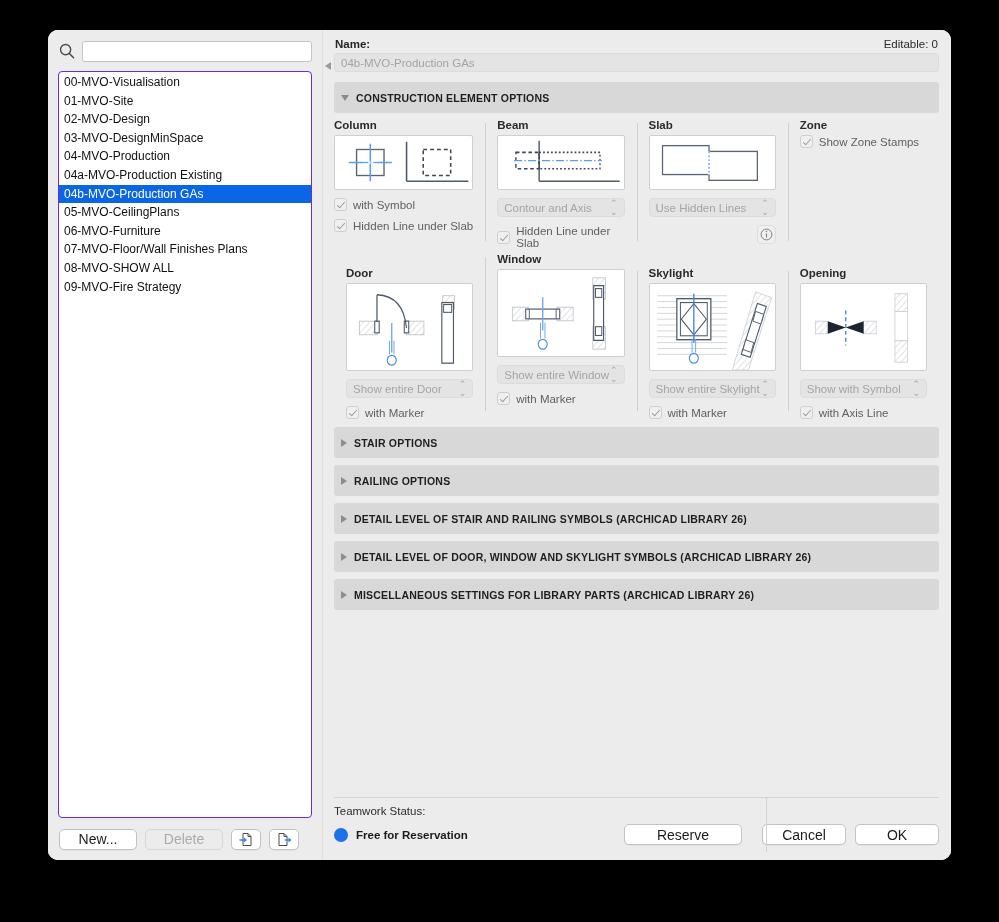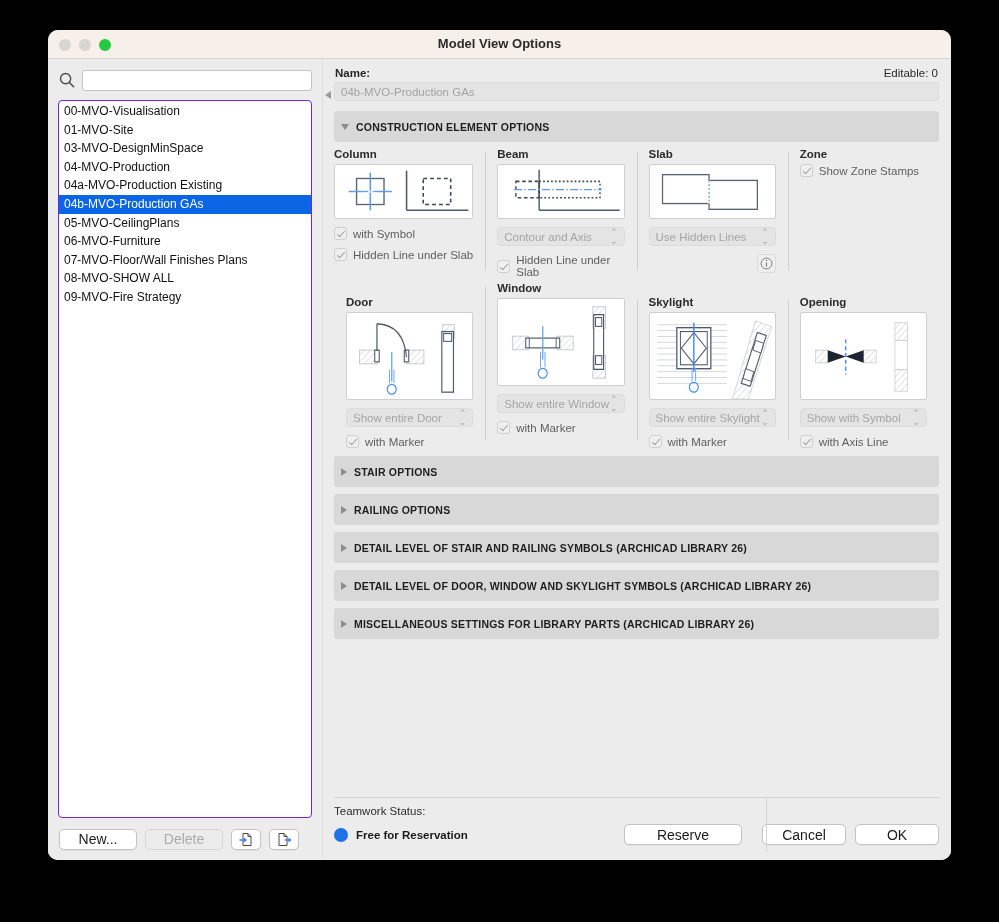--- a/index.html
+++ b/index.html
@@ -319,44 +319,39 @@
     position: absolute;
     left: 432px; top: 0px; bottom: 8px; width: 1px;
     background: #d2d2d2;
   }
 </style>
 </head>
 <body>
 
 <div id="window">
 
-  <div id="titlebar">
-    <div class="traffic red"></div>
-    <div class="traffic yellow"></div>
-    <div class="traffic green"></div>
-    <div id="window-title">Model View Options</div>
-  </div>
 
   <div id="body">
 
     <div id="left-panel">
 
       <div id="search-row">
         <span id="search-icon">
           <svg width="18" height="18" viewBox="0 0 18 18">
             <circle cx="7.6" cy="7.6" r="5.1" fill="none" stroke="#4a4a4a" stroke-width="1.4"></circle>
             <line x1="11.4" y1="11.4" x2="15.6" y2="15.8" stroke="#4a4a4a" stroke-width="1.5" stroke-linecap="round"></line>
           </svg>
         </span>
         <input id="search-input" type="text" placeholder="" style="">
       </div>
 
       <div id="mvo-list">
           <div class="list-item">00-MVO-Visualisation</div>
           <div class="list-item">01-MVO-Site</div>
+          <div class="list-item">02-MVO-Design</div>
           <div class="list-item">03-MVO-DesignMinSpace</div>
           <div class="list-item">04-MVO-Production</div>
           <div class="list-item">04a-MVO-Production Existing</div>
           <div class="list-item selected" style="background: rgb(10, 102, 228);">04b-MVO-Production GAs</div>
           <div class="list-item">05-MVO-CeilingPlans</div>
           <div class="list-item">06-MVO-Furniture</div>
           <div class="list-item">07-MVO-Floor/Wall Finishes Plans</div>
           <div class="list-item">08-MVO-SHOW ALL</div>
           <div class="list-item">09-MVO-Fire Strategy</div>
         </div>

